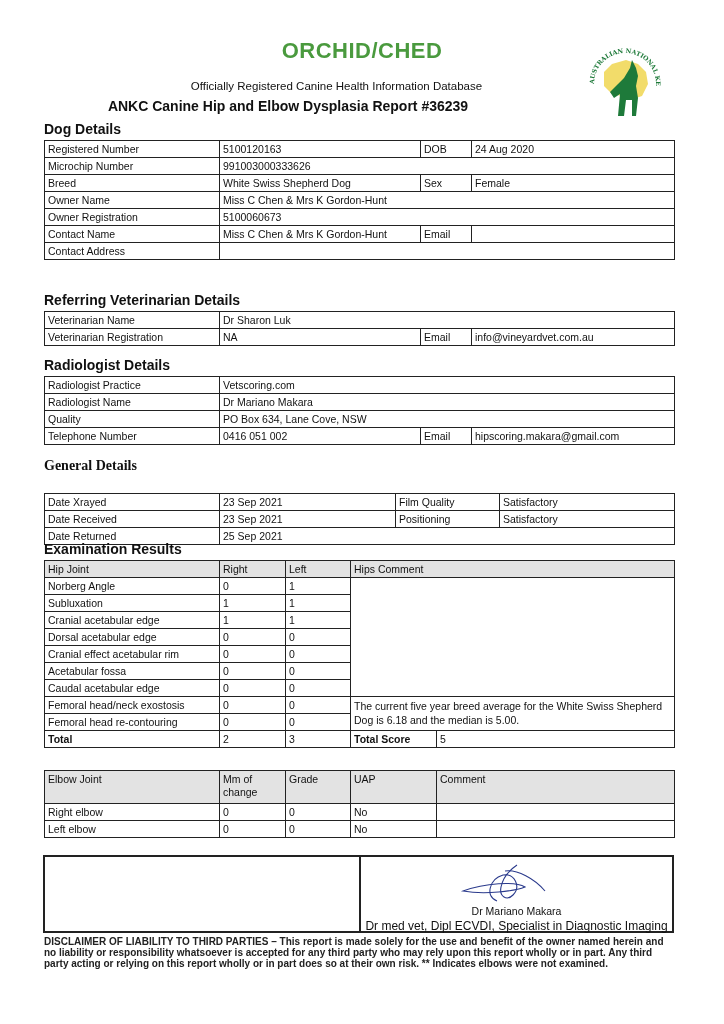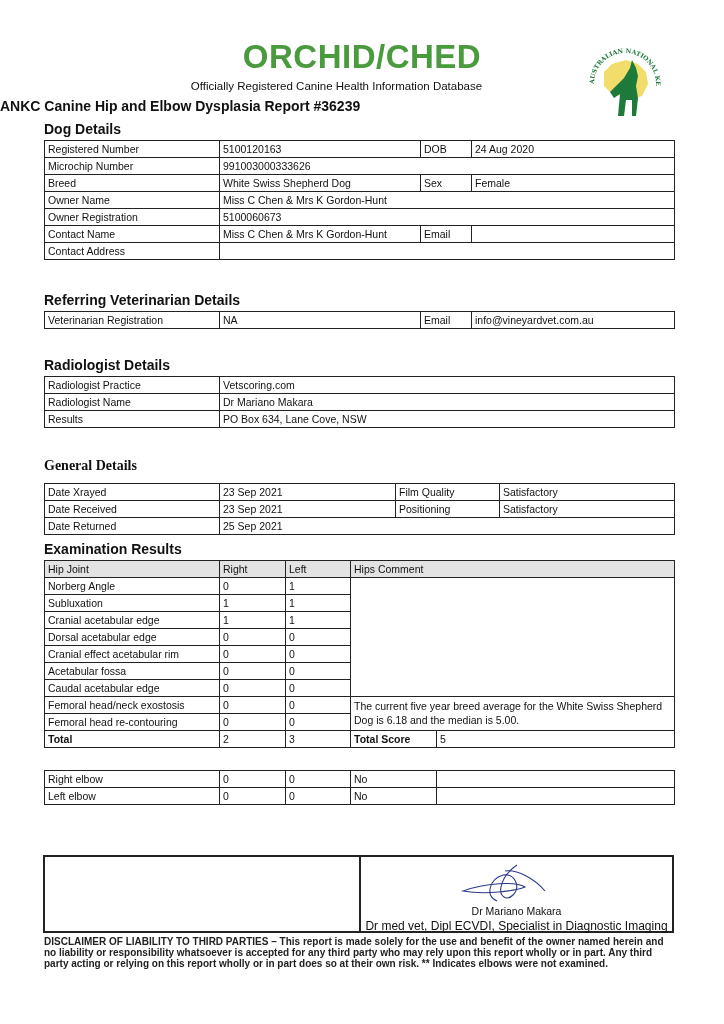--- a/index.html
+++ b/index.html
@@ -1,21 +1,21 @@
 <!DOCTYPE html>
 <html><head>
 <meta charset="utf-8">
 <style>
   html, body { margin:0; padding:0; background:#ffffff; }
   body { width:724px; height:1024px; position:relative; overflow:hidden;
          font-family:"Liberation Sans", "DejaVu Sans", sans-serif; color:#111; }
   .title { position:absolute; left:0; width:724px; top:38px; text-align:center;
-           font-size:33px; font-weight:bold; color:#4a9a3e; letter-spacing:0.5px; }
+           font-size:22px; font-weight:bold; color:#4a9a3e; letter-spacing:0.5px; }
   .subtitle { position:absolute; left:0; width:673px; top:80px; text-align:center; font-size:11.5px; }
-  .report-title { position:absolute; left:0; width:576px; top:98px; font-size:14px; font-weight:bold; }
+  .report-title { position:absolute; left:0; width:576px; top:98px; text-align:center; font-size:14px; font-weight:bold; }
   .logo { position:absolute; left:582px; top:38px; width:86px; height:86px; }
   .section-h { position:absolute; left:44px; font-size:14px; font-weight:bold; }
   table.grid { position:absolute; left:44px; width:631px; border-collapse:collapse; table-layout:fixed; font-size:10.5px; }
   table.grid td { border:1.3px solid #222; padding:0 3px; height:16px; line-height:16px; white-space:nowrap; overflow:hidden; }
   table.grid tr.hdr td { background:#e3e3e3; }
   .bold { font-weight:bold; }
   .comment-cell { vertical-align:top; white-space:normal !important; line-height:14px !important; }
   .elbow-hdr td { vertical-align:top; height:30px !important; line-height:13px !important; white-space:normal !important; padding-top:2px !important; }
   .sigbox { position:absolute; left:43px; top:855px; width:631px; height:78px; border:2px solid #222; box-sizing:border-box; }
   .sigbox .divider { position:absolute; left:314px; top:0; bottom:0; border-left:2px solid #222; }
@@ -91,20 +91,24 @@
 
 <div class="section-h" style="top:292px;">Referring Veterinarian Details</div>
 <table class="grid" style="top:311px;">
   <colgroup>
       <col style="width:175px">
       <col style="width:201px">
       <col style="width:51px">
       <col>
     </colgroup>
   <tbody>
+      <tr>
+    <td>Veterinarian Name</td>
+    <td colspan="3">Dr Sharon Luk</td>
+  </tr>
   <tr>
     <td>Veterinarian Registration</td>
     <td>NA</td>
     <td>Email</td>
     <td>info@vineyardvet.com.au</td>
   </tr>
 </tbody>
   </table>
 
 <div class="section-h" style="top:357px;">Radiologist Details</div>
@@ -118,28 +122,34 @@
   <tbody>
       <tr>
     <td>Radiologist Practice</td>
     <td colspan="3">Vetscoring.com</td>
   </tr>
   <tr>
     <td>Radiologist Name</td>
     <td colspan="3">Dr Mariano Makara</td>
   </tr>
   <tr>
-    <td>Results</td>
+    <td>Quality</td>
     <td colspan="3">PO Box 634, Lane Cove, NSW</td>
   </tr>
+  <tr>
+    <td>Telephone Number</td>
+    <td>0416 051 002</td>
+    <td>Email</td>
+    <td>hipscoring.makara@gmail.com</td>
+  </tr>
 </tbody>
   </table>
 
 <div class="section-h" style="top:458px;font-family:Liberation Serif, serif;">General Details</div>
-<table class="grid" style="top:483px;">
+<table class="grid" style="top:493px;">
   <colgroup>
       <col style="width:175px">
       <col style="width:176px">
       <col style="width:104px">
       <col>
     </colgroup>
   <tbody>
       <tr>
     <td>Date Xrayed</td>
     <td>23 Sep 2021</td>
@@ -234,20 +244,27 @@
 
 <table class="grid" style="top:770px;">
   <colgroup>
       <col style="width:175px">
       <col style="width:66px">
       <col style="width:65px">
       <col style="width:86px">
       <col>
     </colgroup>
   <tbody>
+      <tr class="hdr elbow-hdr">
+    <td>Elbow Joint</td>
+    <td>Mm of change</td>
+    <td>Grade</td>
+    <td>UAP</td>
+    <td>Comment</td>
+  </tr>
   <tr>
     <td>Right elbow</td>
     <td>0</td>
     <td>0</td>
     <td>No</td>
     <td></td>
   </tr>
   <tr>
     <td>Left elbow</td>
     <td>0</td>

